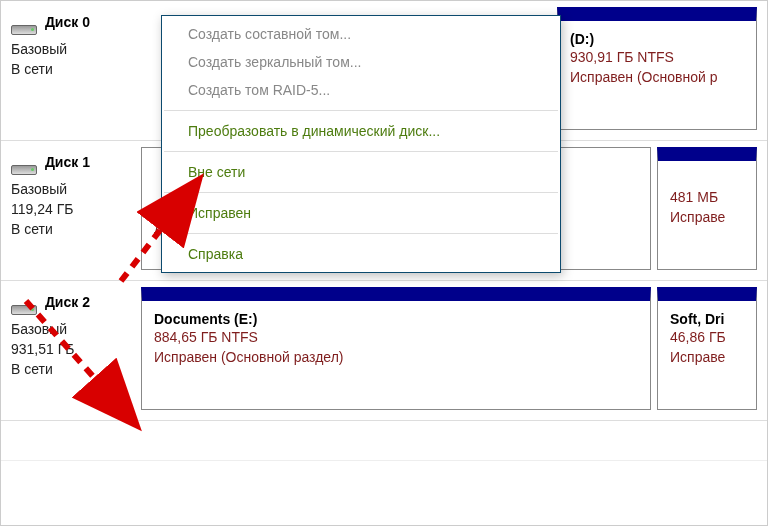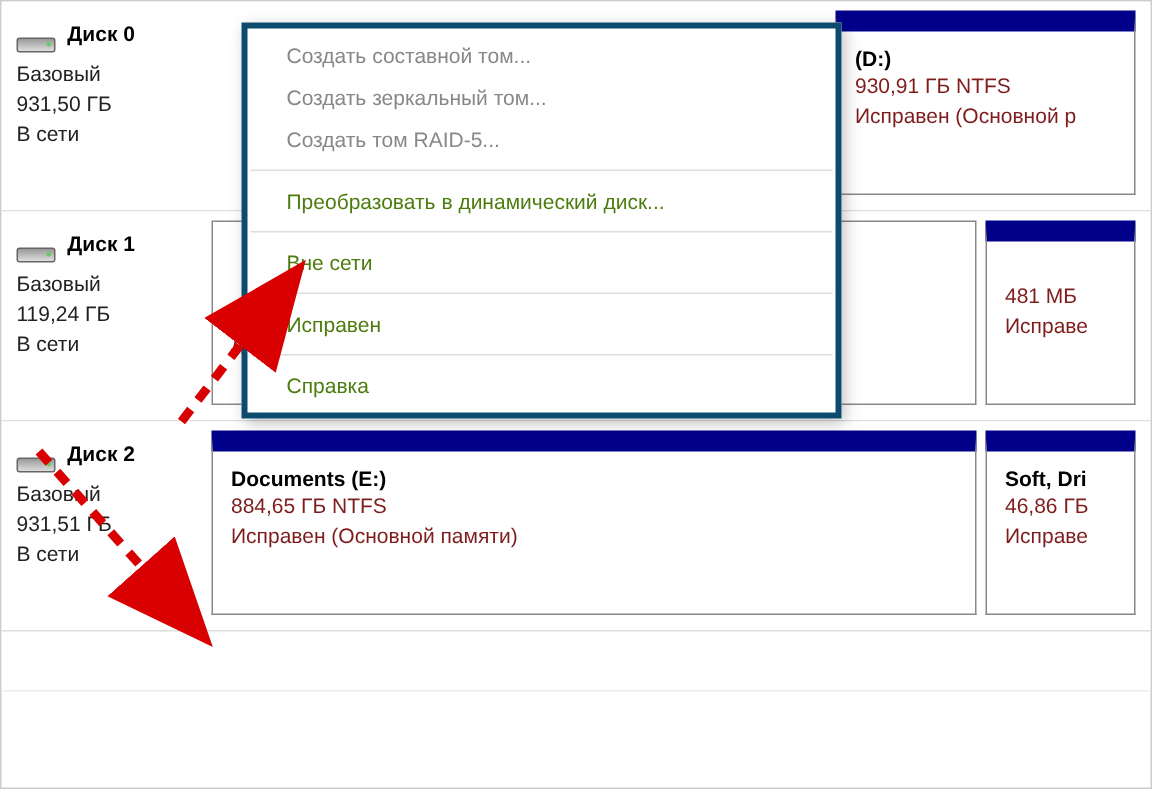--- a/index.html
+++ b/index.html
@@ -73,21 +73,21 @@
     white-space: nowrap;
   }
   .part .p-title { font-weight: bold; }
   .part .p-line { color: #7f1d1d; line-height: 20px; }
   .context-menu {
     position: absolute;
     left: 160px;
     top: 14px;
     width: 400px;
     background: #fff;
-    border: 4px solid #0c4a6e;
+    border: 1px solid #0c4a6e;
     box-shadow: 2px 3px 10px rgba(0,0,0,0.25);
     z-index: 50;
     padding: 4px 0;
   }
   .menu-item {
     padding: 6px 26px;
     color: #4d7c0f;
     cursor: default;
   }
   .menu-item.disabled { color: #888; }
@@ -105,21 +105,20 @@
   .bottom-gap { height: 40px; background: #fff; border-bottom: 1px solid #eee; }
 </style>
 </head>
 <body>
 
 <div class="disk-row">
   <div class="disk-info">
     <span class="disk-icon"></span>
     <span class="disk-title">Диск 0</span>
     <div class="disk-sub">Базовый</div>
-    <div class="disk-sub">931,50 ГБ</div>
     <div class="disk-sub">В сети</div>
   </div>
   <div class="partitions">
     <div class="part" style="flex:0 0 410px; visibility:hidden;"></div>
     <div class="part" style="flex:1;">
       <div class="p-title">(D:)</div>
       <div class="p-line">930,91 ГБ NTFS</div>
       <div class="p-line">Исправен (Основной р</div>
     </div>
   </div>
@@ -150,21 +149,21 @@
     <span class="disk-icon"></span>
     <span class="disk-title">Диск 2</span>
     <div class="disk-sub">Базовый</div>
     <div class="disk-sub">931,51 ГБ</div>
     <div class="disk-sub">В сети</div>
   </div>
   <div class="partitions">
     <div class="part" style="flex:0 0 510px;">
       <div class="p-title">Documents  (E:)</div>
       <div class="p-line">884,65 ГБ NTFS</div>
-      <div class="p-line">Исправен (Основной памяти)</div>
+      <div class="p-line">Исправен (Основной раздел)</div>
     </div>
     <div class="part" style="flex:1;">
       <div class="p-title">Soft, Dri</div>
       <div class="p-line">46,86 ГБ</div>
       <div class="p-line">Исправе</div>
     </div>
   </div>
 </div>
 
 <div class="bottom-gap"></div>

